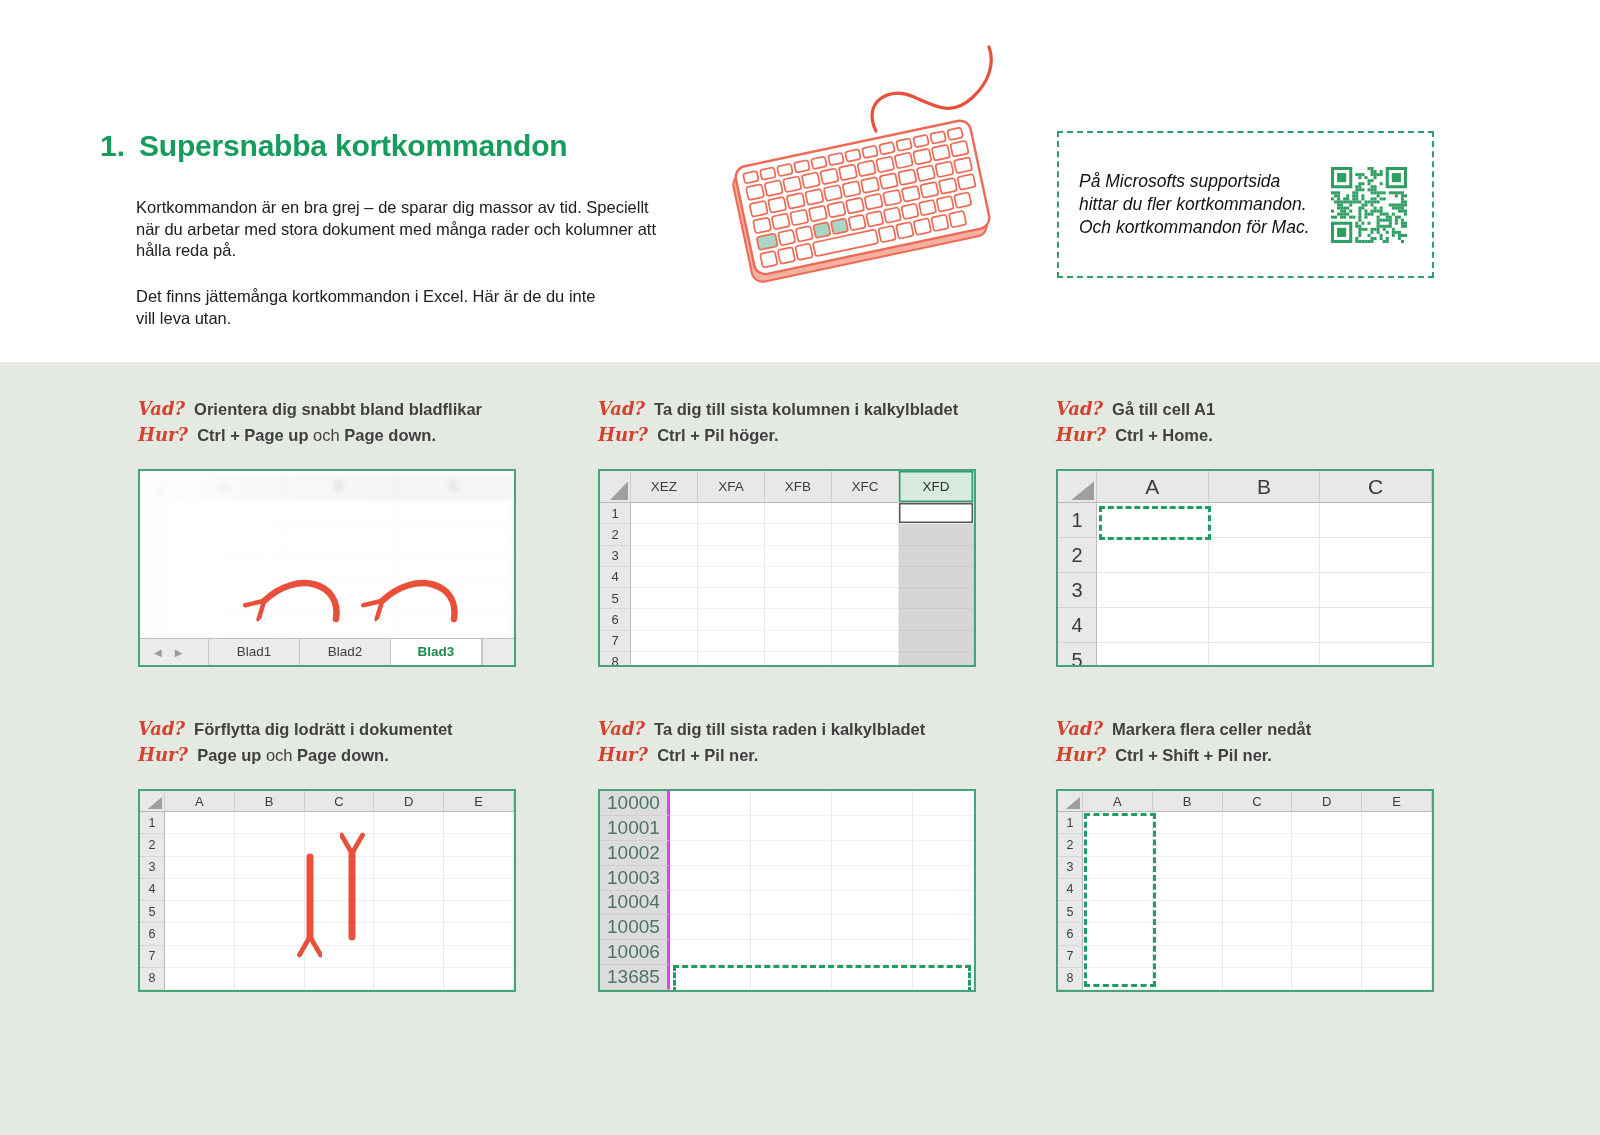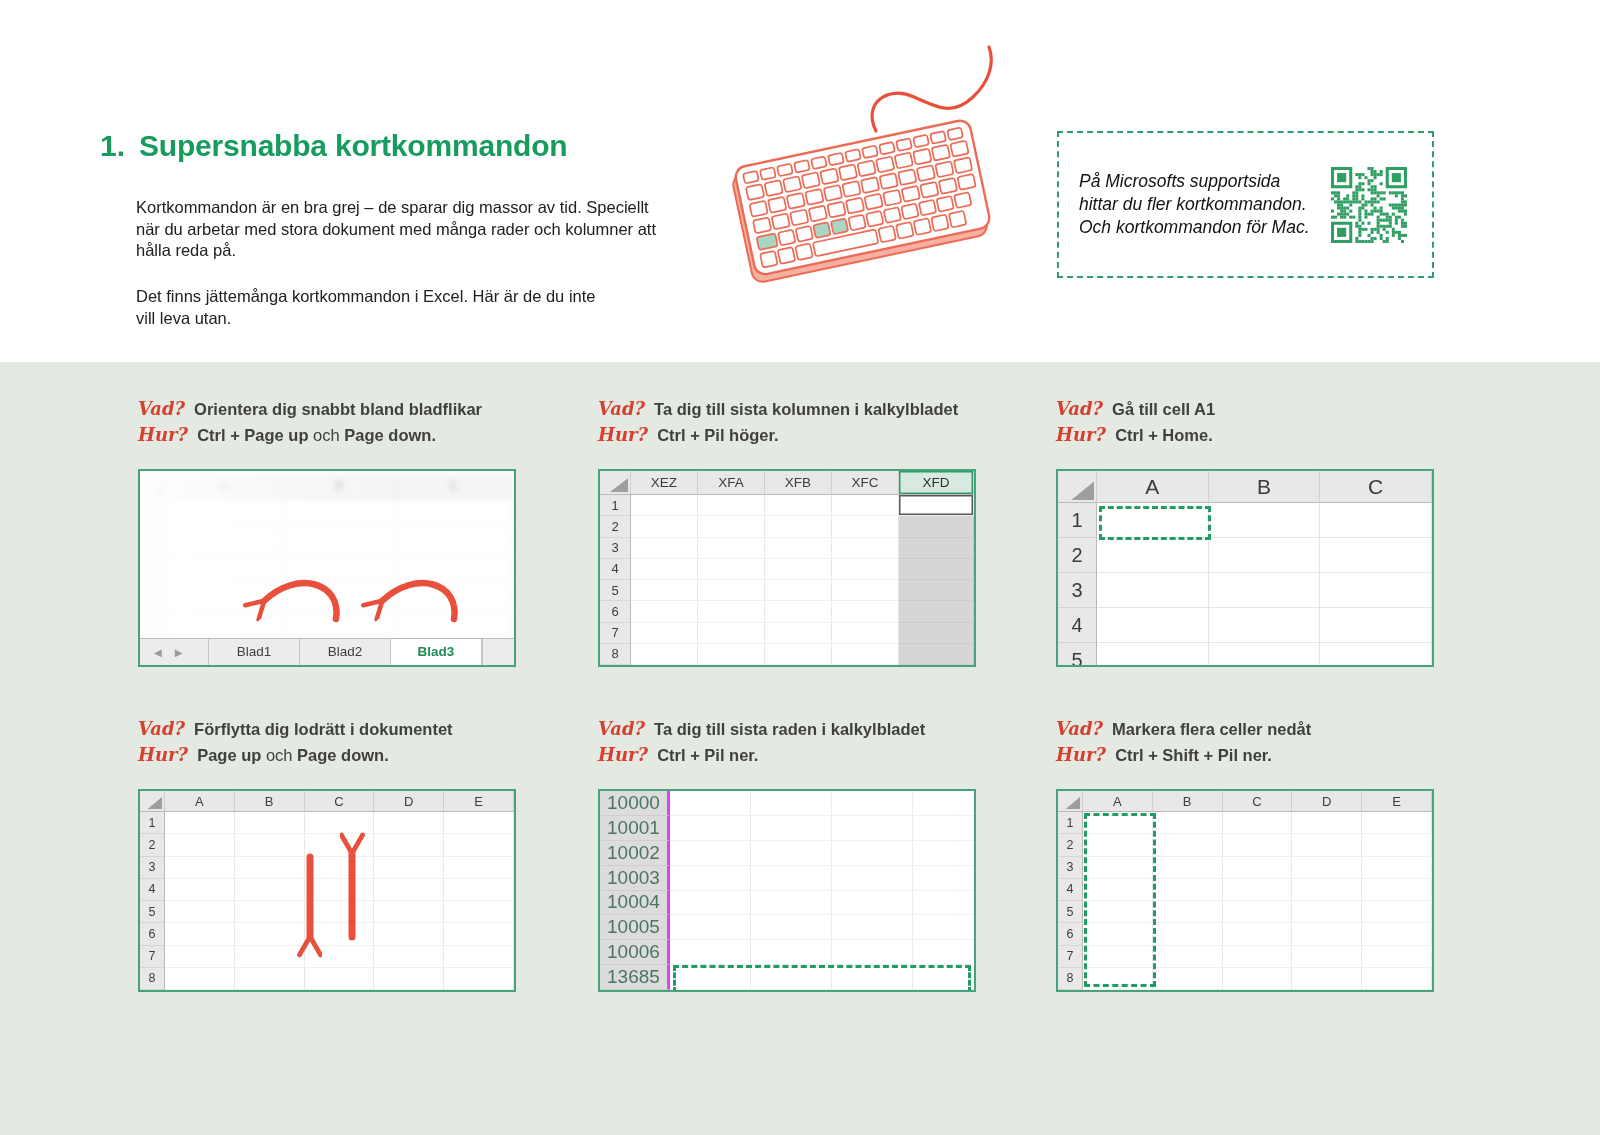--- a/index.html
+++ b/index.html
@@ -53,21 +53,21 @@
         background:linear-gradient(90deg,rgba(255,255,255,.95) 0%,rgba(255,255,255,.25) 40%,rgba(255,255,255,0) 70%);}
   .tabbar{position:absolute;left:0;right:0;bottom:0;height:26px;background:#ececec;border-top:1px solid #bdbdbd;
           display:flex;align-items:stretch;font-size:13.5px;color:#3e3e3e;z-index:4;}
   .navarrows{width:68px;display:flex;align-items:center;padding-left:14px;gap:13px;
              font-size:10px;color:#9a9a9a;box-sizing:border-box;}
   .tab{width:90px;text-align:center;line-height:25px;border-left:1px solid #c6c6c6;}
   .tab.active{background:#fff;color:#1f8a50;font-weight:700;border-right:1px solid #c6c6c6;}
   .tabfill{flex:1;border-left:1px solid #c6c6c6;}
 
   
-  .g2-head{display:flex;height:24px;}
+  .g2-head{display:flex;height:32px;}
   .g2-corner{width:30px;background:#e8e8e8;border-right:1px solid #cfcfcf;border-bottom:1px solid #b9b9b9;position:relative;}
   .g2-ch{flex:1;background:#e8e8e8;border-right:1px solid #cfcfcf;border-bottom:1px solid #b9b9b9;
          display:flex;align-items:center;justify-content:center;font-size:13.5px;color:#3d3d3d;}
   .g2-ch.hl{flex:none;width:74px;background:#d8eadf;box-shadow:inset 0 0 0 1.5px #2e9e6b;color:#2d2d2d;}
   .g2-row{display:flex;height:21.25px;}
   .g2-rh{width:30px;background:#e8e8e8;border-right:1px solid #b9b9b9;border-bottom:1px solid #d6d6d6;
          display:flex;align-items:center;justify-content:center;font-size:13px;color:#3d3d3d;}
   .g2-cell{flex:1;border-right:1px solid #e8e8e8;border-bottom:1px solid #efefef;}
   .g2-cell.xfd{flex:none;width:74px;}
   .g2-cell.sel{background:#d6d6d6;border-right:1px solid #c9c9c9;border-bottom:1px solid #cccccc;}

